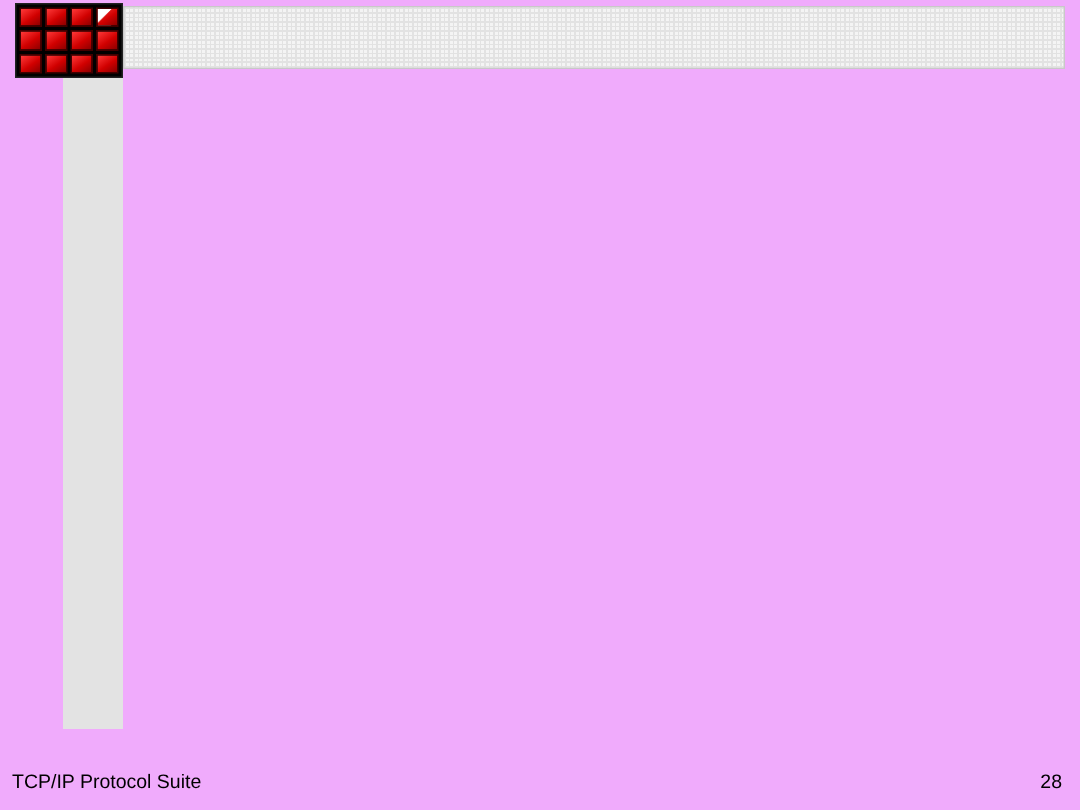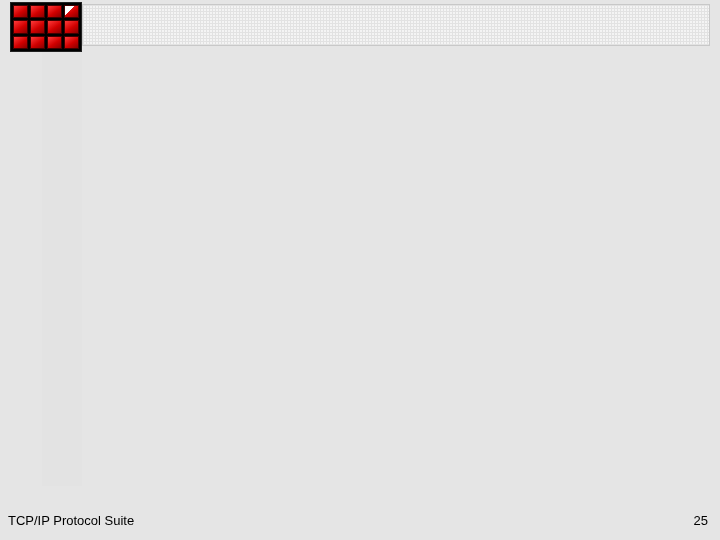--- a/index.html
+++ b/index.html
@@ -6,21 +6,21 @@
   html, body {
     margin: 0; padding: 0;
     width: 720px; height: 540px;
     background: #ffffff;
     font-family: Arial, Helvetica, sans-serif;
     overflow: hidden;
   }
   .slide {
     position: relative;
     width: 720px; height: 540px;
-    background: #e5e5e5;
+    background: #f0abfc;
     padding-left: 41px;
   }
   
   .title-bar {
     position: absolute;
     left: 82px;
     top: 4px;
     right: 10px;
     height: 42px;
     border: 1px solid #c8c8c8;
@@ -101,16 +101,16 @@
     <div class="cell"></div>
     <div class="cell"></div>
     <div class="cell"></div>
     <div class="cell"></div>
     <div class="cell"></div>
     <div class="cell"></div>
   </div>
 
   <div class="footer">
     <span class="title">TCP/IP Protocol Suite</span>
-    <span class="page">25</span>
+    <span class="page">28</span>
   </div>
 
 </div>
 
 </body></html>

